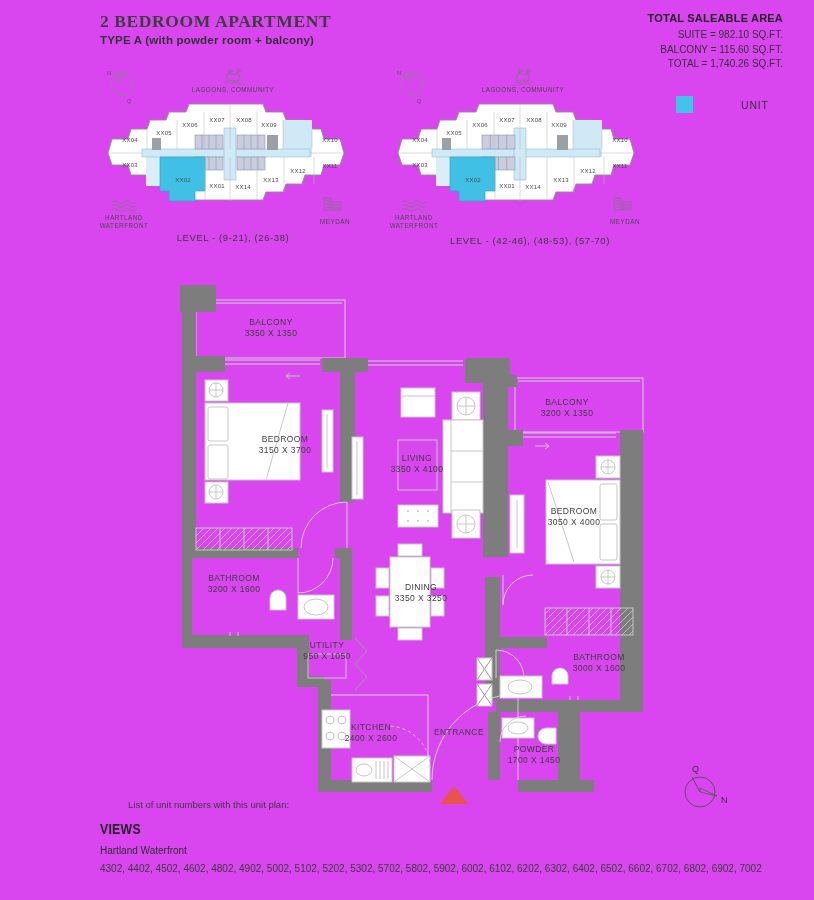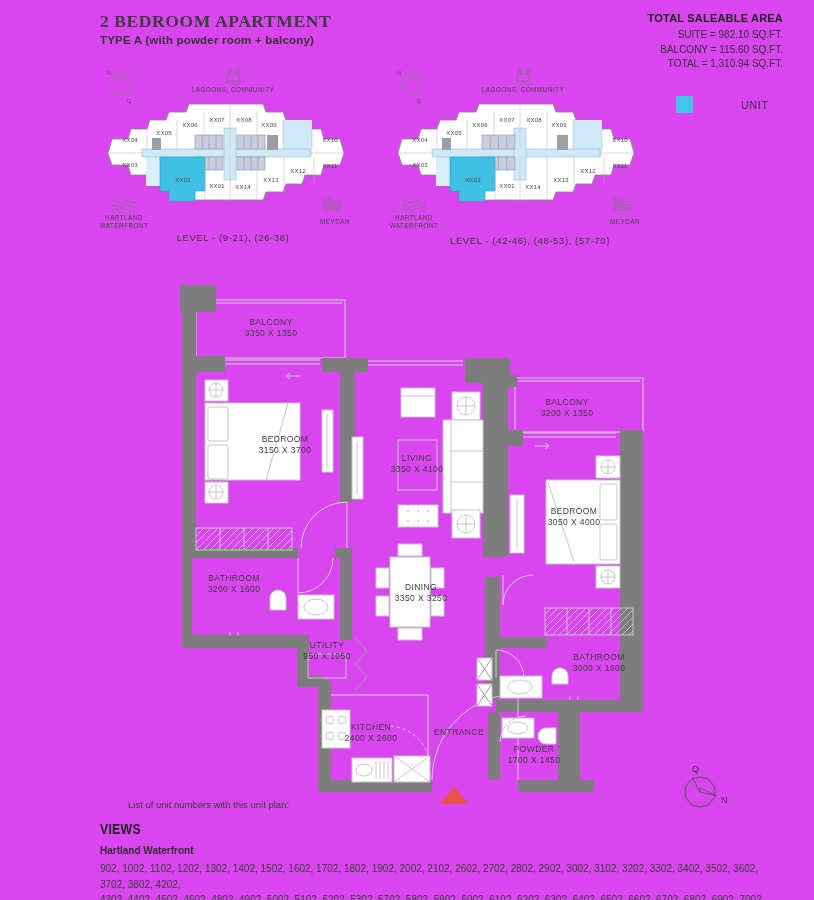--- a/index.html
+++ b/index.html
@@ -12,21 +12,21 @@
   .area{right:31px;top:12px;text-align:right;}
   .area .h{font-size:11px;font-weight:bold;letter-spacing:.2px;margin-bottom:4px;color:#222;}
   .area .l{font-size:10px;line-height:14.5px;color:#333;}
   .legend{left:676px;top:96px;display:flex;align-items:center;gap:9px;}
   .legend .sw{width:17px;height:17px;}
   .legend .lb{font-size:10.5px;letter-spacing:.8px;color:#333;padding-left:39px;}
   .kp-caption{font-size:9.5px;letter-spacing:.6px;color:#3c3c3c;text-align:center;width:260px;}
   .foot-label{left:100px;top:799px;font-size:9.5px;color:#3c3c3c;padding-left:28px;}
   .views{left:100px;top:820px;font-size:15px;font-weight:bold;color:#222;
          transform:scaleX(.82);transform-origin:left;letter-spacing:.3px;}
-  .viewname{left:100px;top:845px;font-size:10px;font-weight:bold;color:#2e2e2e;}
+  .viewname{left:100px;top:845px;font-size:10px;font-weight:normal;color:#2e2e2e;}
   .nums{left:100px;top:861px;width:672px;font-size:10px;line-height:15.5px;color:#3c3c3c;}
   svg text{font-family:"Liberation Sans",sans-serif;}
   .rl{font-size:8.5px;fill:#3d3d3d;text-anchor:middle;letter-spacing:.4px;}
   .walls{fill:#7d7d7d;}
   .furn{fill:#ffffff;stroke:#c6c6c6;stroke-width:1;}
   .furnl{stroke:#c6c6c6;fill:none;stroke-width:1;}
   .thinw{stroke:#d2d2d2;fill:none;stroke-width:1;}
   .door{stroke:#cdcdcd;fill:none;stroke-width:1;}
 </style>
 </head>
@@ -34,21 +34,21 @@
 
 <div class="canvas">
 
   <div class="abs title">2 BEDROOM APARTMENT</div>
   <div class="abs subtitle">TYPE A (with powder room + balcony)</div>
 
   <div class="abs area">
     <div class="h">TOTAL SALEABLE AREA</div>
     <div class="l">SUITE = 982.10 SQ.FT.</div>
     <div class="l">BALCONY = 115.60 SQ.FT.</div>
-    <div class="l">TOTAL = 1,310.94 SQ.FT.</div>
+    <div class="l">TOTAL = 1,740.26 SQ.FT.</div>
   </div>
 
   <div class="abs legend">
     <div class="sw" style="background: rgb(68, 195, 232);"></div>
     <div class="lb">UNIT</div>
   </div>
 
   <svg class="abs" style="left:88px;top:58px" width="280" height="185" viewBox="0 0 280 185">
       <path d="M20,95 L24,81 L40,81 L43,71 L59,71 L62,62 L78,62 L81,54 L98,54 L101,46 L175,46 L178,54 L195,54 L198,62 L214,62 L217,71 L233,71 L236,81 L252,81 L256,95 L252,107 L236,107 L233,117 L217,117 L214,126 L198,126 L195,134 L178,134 L175,142 L101,142 L98,134 L81,134 L78,126 L62,126 L59,117 L43,117 L40,107 L24,107 Z" fill="#fff" stroke="#8c8c8c" stroke-width="0.9"></path>
       <rect x="195" y="62" width="29" height="37" fill="#cfe9f6"></rect>
@@ -418,21 +418,20 @@
       <text class="rl" x="404" y="483">1700 X 1450</text>
       <text class="rl" x="469" y="380">BATHROOM</text>
       <text class="rl" x="469" y="391">3000 X 1600</text>
     </g>
   </svg>
 
   <div class="abs foot-label">List of unit numbers with this unit plan:</div>
   <div class="abs views">VIEWS</div>
   <div class="abs viewname">Hartland Waterfront</div>
   <div class="abs nums">
-    <div>902, 1002, 1102, 1202, 1302, 1402, 1502, 1602, 1702, 1802, 1902, 2002, 2102, 2602, 2702, 2802, 2902, 3002, 3102, 3202, 3302, 3402, 3502, 3602, 3702, 3802, 4202,</div>
     <div>4302, 4402, 4502, 4602, 4802, 4902, 5002, 5102, 5202, 5302, 5702, 5802, 5902, 6002, 6102, 6202, 6302, 6402, 6502, 6602, 6702, 6802, 6902, 7002</div>
   </div>
 
   <svg class="abs" style="left:668px;top:756px" width="80" height="70" viewBox="0 0 80 70">
     <circle cx="32" cy="36" r="15" fill="none" stroke="#555" stroke-width="1"></circle>
     <path d="M32,36 L24,21" stroke="#555" fill="none" stroke-width="1"></path>
     <path d="M32,36 L49,40 L32,32 Z" stroke="#555" fill="none" stroke-width="0.8"></path>
     <text x="24" y="16" font-size="9" fill="#333" font-family="Liberation Serif,serif">Q</text>
     <text x="53" y="47" font-size="9" fill="#333" font-family="Liberation Serif,serif">N</text>
   </svg>

